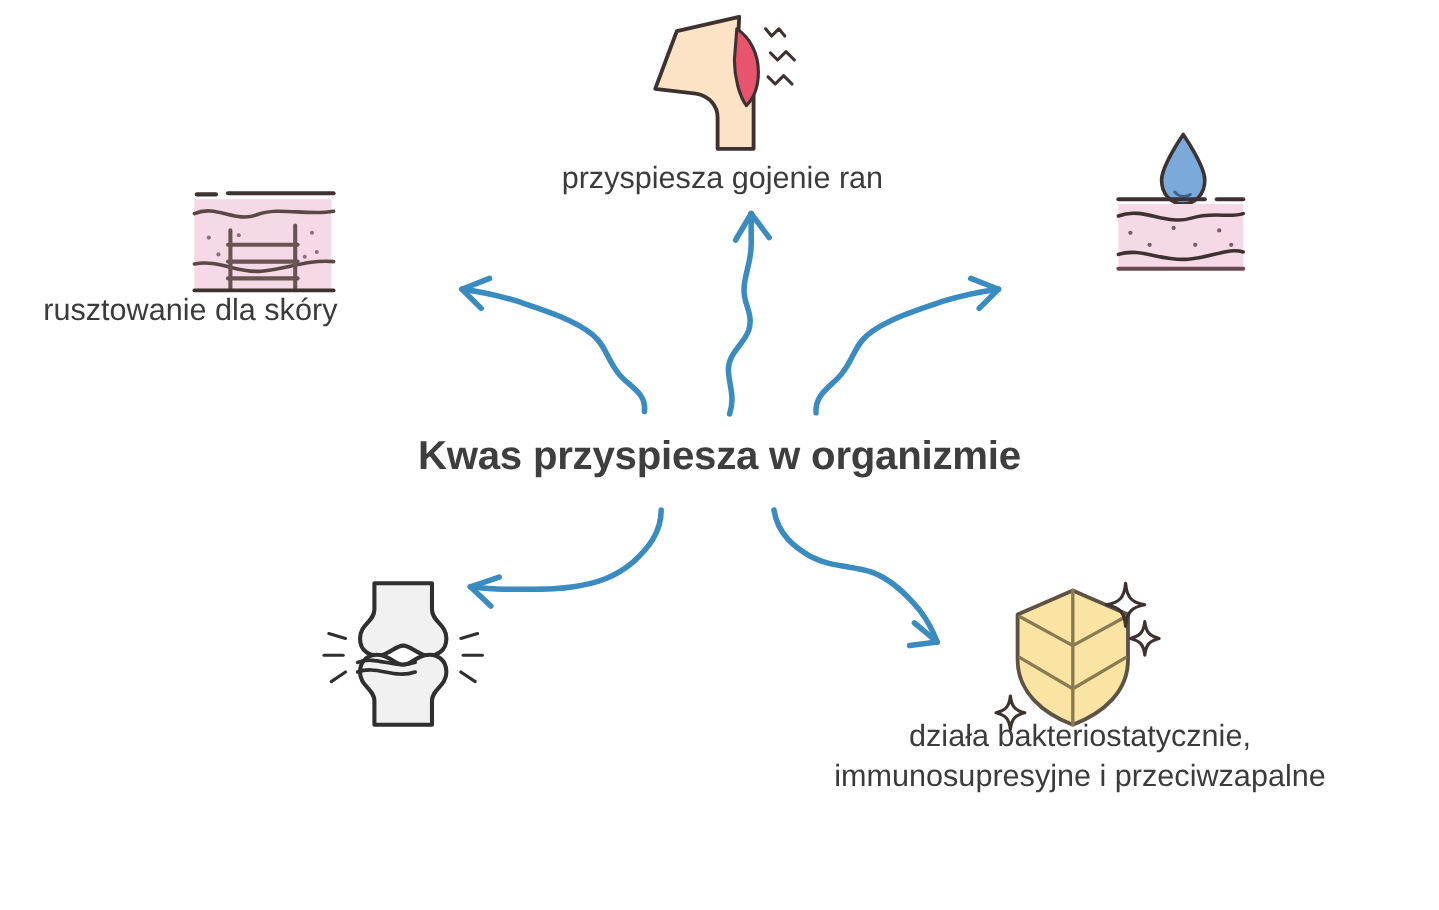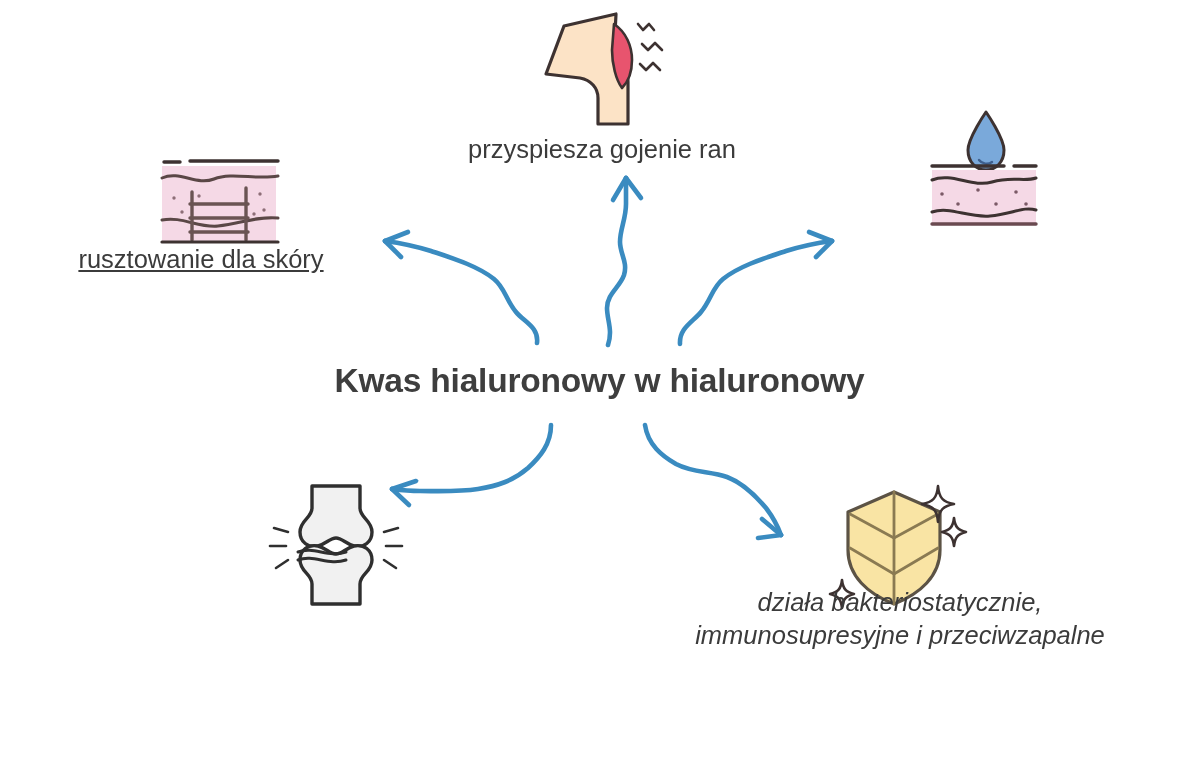--- a/index.html
+++ b/index.html
@@ -24,24 +24,24 @@
   .node-label {
     position: absolute;
     color: #3b3b3b;
     font-size: 25.5px;
     line-height: 1.28;
     font-family: "Liberation Sans", sans-serif;
     white-space: pre-line;
     text-align: center;
   }
   #label-top    { left: 432px; top: 133px;  width: 340px; }
-  #label-left   { left: 36px;  top: 243px;  width: 330px; text-align: center; text-decoration: underline;}
+  #label-left   { left: 36px;  top: 243px;  width: 330px; text-align: left;}
   #label-right  { left: 856px; top: 243px;  width: 280px; text-align: left;}
   #label-bleft  { left: 120px; top: 614px;  width: 420px; }
-  #label-bright { left: 620px; top: 586px;  width: 560px; font-style: italic; }
+  #label-bright { left: 620px; top: 598px;  width: 560px; }
 
   #center-title {
     position: absolute;
     left: 0px;
     top: 362px;
     width: 1199px;
     text-align: center;
     font-size: 33.5px;
     font-weight: bold;
     color: #3e3e3e;
@@ -209,15 +209,15 @@
 
   <div class="node-label" id="label-top">przyspiesza gojenie ran</div>
 
   <div class="node-label" id="label-left">rusztowanie dla skóry</div>
 
 
 
   <div class="node-label" id="label-bright">działa bakteriostatycznie,
 immunosupresyjne i przeciwzapalne</div>
 
-  <div id="center-title">Kwas hialuronowy w hialuronowy</div>
+  <div id="center-title">Kwas przyspiesza w organizmie</div>
 
 </div>
 
 </body></html>

